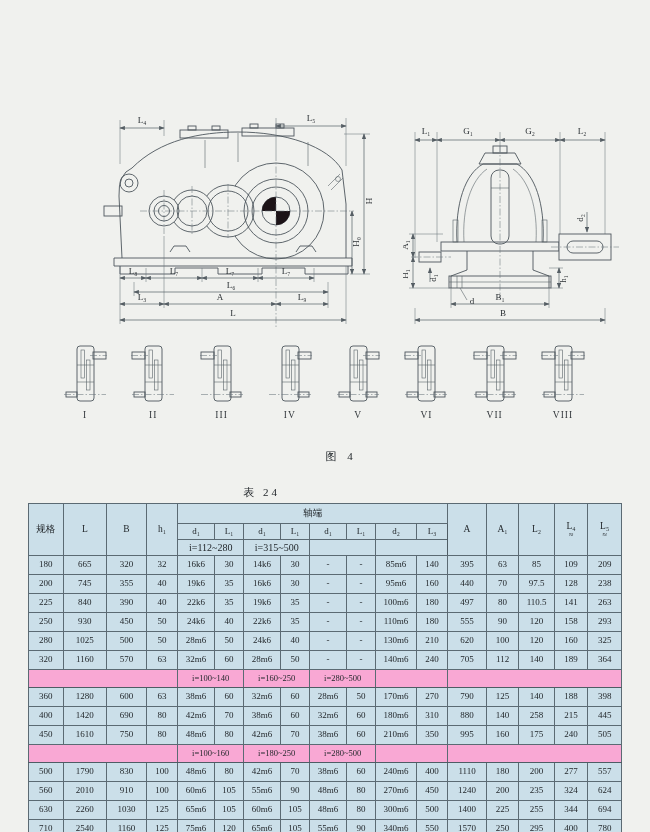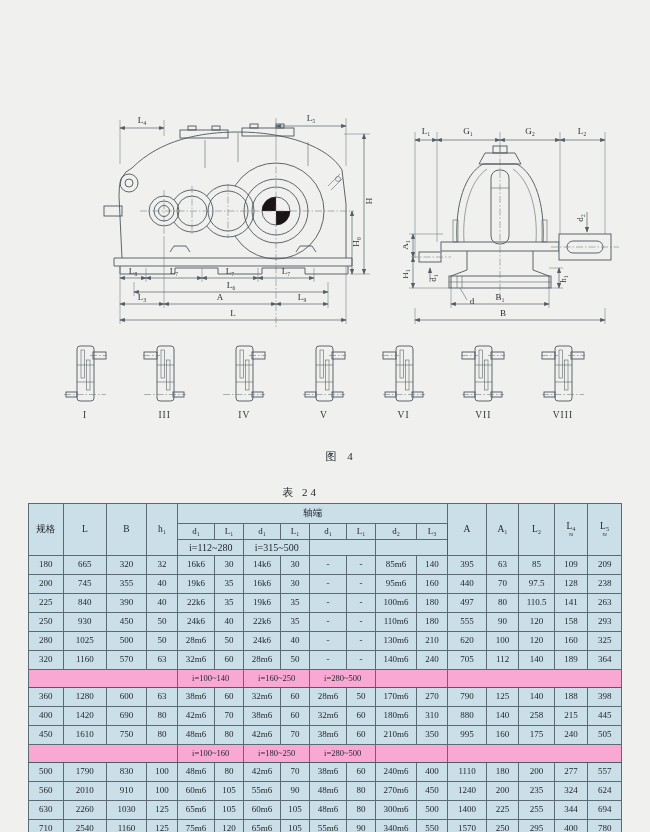--- a/index.html
+++ b/index.html
@@ -16,21 +16,21 @@
   .cl{stroke:#6a757c;stroke-width:0.55;fill:none;stroke-dasharray:7 2 1.5 2;}
   .dimtext{font-size:9px;fill:#2a2f33;}
   .whitefill{fill:#f0f1ee;}
   .blackfill{fill:#1c1317;stroke:none;}
   
   .variant-row{position:absolute;left:62px;top:344px;width:524px;display:flex;justify-content:space-between;}
   .variant{display:flex;flex-direction:column;align-items:center;width:46px;}
   .variant-label{font-size:9.5px;margin-top:6px;color:#33383c;letter-spacing:1px;}
   
   .fig-caption{position:absolute;left:16px;top:449px;width:650px;text-align:center;font-size:11px;letter-spacing:4px;color:#23282c;}
-  .tbl-caption{position:absolute;left:0;top:485px;width:523px;text-align:center;font-size:11px;letter-spacing:3px;color:#23282c;margin-left:39px;}
+  .tbl-caption{position:absolute;left:0;top:485px;width:523px;text-align:center;font-size:11px;letter-spacing:3px;color:#23282c;}
   
   .tbl-wrap{position:absolute;left:28px;top:503px;}
   table.spec{border-collapse:collapse;table-layout:fixed;width:594px;font-size:9px;
     border:1.6px solid #49565e;}
   table.spec th, table.spec td{
     border:1px solid #5b6a73;background:#cbdfe9;text-align:center;vertical-align:middle;
     padding:0;font-weight:normal;height:18px;line-height:1.1;overflow:hidden;white-space:nowrap;
   }
   table.spec thead tr.hrow1 th{height:19px;font-size:9.5px;}
   table.spec thead tr.hrow2 th{height:15px;}
@@ -240,20 +240,34 @@
           <line class="lnthin" x1="14" y1="21" x2="31" y2="21"></line>
           <line class="lnthin" x1="14" y1="38" x2="31" y2="38"></line>
           <rect class="lnthin" x="18" y="6" width="3.5" height="28"></rect>
           <rect class="lnthin" x="23.5" y="16" width="3.5" height="30"></rect>
           <rect class="ln" x="30" y="8" width="13" height="7"></rect>
           <line class="cl" x1="27" y1="11.5" x2="44" y2="11.5"></line>
           <rect class="ln" x="3" y="48" width="11" height="5"></rect>
           <line class="cl" x1="1" y1="50.5" x2="43" y2="50.5"></line>
         </svg>
         <div class="variant-label">I</div>
+      </div>
+      <div class="variant">
+        <svg width="44" height="60" viewBox="0 0 44 60">
+          <rect class="ln" x="14" y="2" width="17" height="55" rx="3"></rect>
+          <line class="lnthin" x1="14" y1="21" x2="31" y2="21"></line>
+          <line class="lnthin" x1="14" y1="38" x2="31" y2="38"></line>
+          <rect class="lnthin" x="18" y="6" width="3.5" height="28"></rect>
+          <rect class="lnthin" x="23.5" y="16" width="3.5" height="30"></rect>
+          <rect class="ln" x="1" y="8" width="13" height="7"></rect>
+          <line class="cl" x1="0" y1="11.5" x2="17" y2="11.5"></line>
+          <rect class="ln" x="3" y="48" width="11" height="5"></rect>
+          <line class="cl" x1="1" y1="50.5" x2="43" y2="50.5"></line>
+        </svg>
+        <div class="variant-label">II</div>
       </div>
       <div class="variant">
         <svg width="44" height="60" viewBox="0 0 44 60">
           <rect class="ln" x="14" y="2" width="17" height="55" rx="3"></rect>
           <line class="lnthin" x1="14" y1="21" x2="31" y2="21"></line>
           <line class="lnthin" x1="14" y1="38" x2="31" y2="38"></line>
           <rect class="lnthin" x="18" y="6" width="3.5" height="28"></rect>
           <rect class="lnthin" x="23.5" y="16" width="3.5" height="30"></rect>
           <rect class="ln" x="1" y="8" width="13" height="7"></rect>
           <line class="cl" x1="0" y1="11.5" x2="17" y2="11.5"></line>

